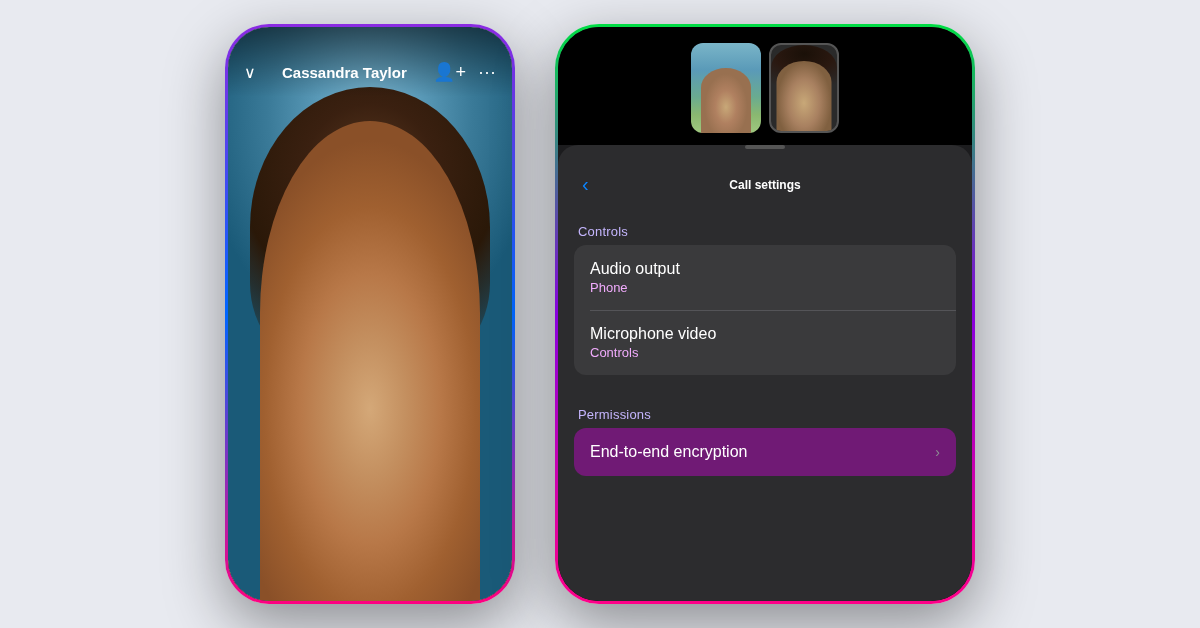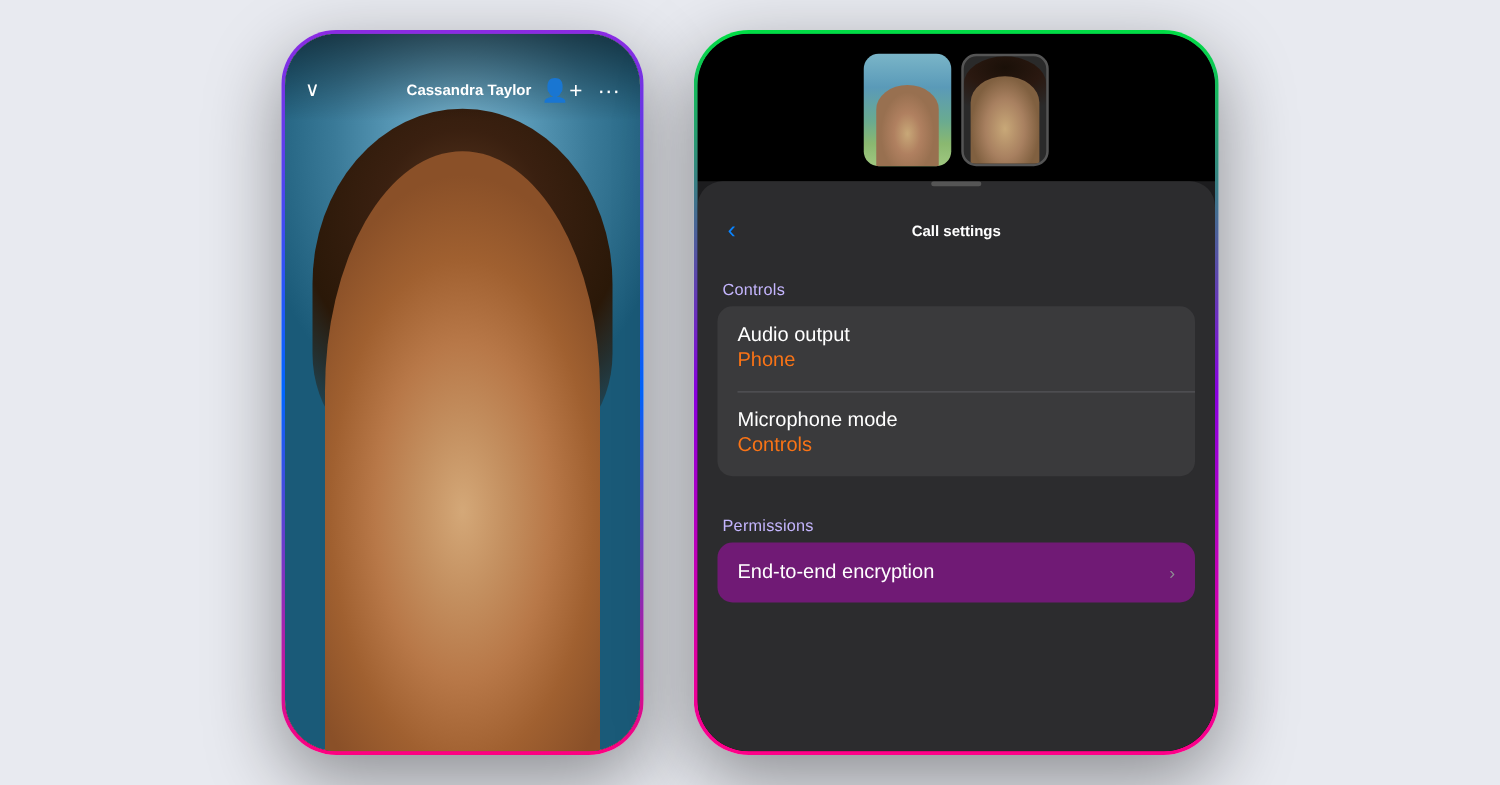--- a/index.html
+++ b/index.html
@@ -84,24 +84,24 @@
       z-index: 10;
     }
 
     .chevron-down {
       color: white;
       font-size: 16px;
     }
 
     .caller-name {
       color: white;
-      font-size: 12px;
+      font-size: 15px;
       font-weight: 600;
       flex: 1;
-      text-align: right;
+      text-align: center;
     }
 
     .header-icons {
       display: flex;
       gap: 12px;
       align-items: center;
     }
 
     .add-person-icon, .more-icon {
       color: white;
@@ -272,22 +272,22 @@
       gap: 2px;
     }
 
     .row-title {
       color: white;
       font-size: 16px;
       font-weight: 400;
     }
 
     .row-subtitle {
-      color: #f97316;
-      font-size: 16px;
+      color: #f0abfc;
+      font-size: 13px;
     }
 
     
     .toggle {
       width: 51px;
       height: 31px;
       background: #30d158;
       border-radius: 16px;
       position: relative;
       flex-shrink: 0;
@@ -363,21 +363,21 @@
 
         <div class="settings-row">
           <div class="row-left">
             <span class="row-title">Audio output</span>
             <span class="row-subtitle">Phone</span>
           </div>
         </div>
 
         <div class="settings-row">
           <div class="row-left">
-            <span class="row-title">Microphone mode</span>
+            <span class="row-title">Microphone video</span>
             <span class="row-subtitle">Controls</span>
           </div>
         </div>
 
 
       </div>
 
       <div class="settings-spacer"></div>
 
       <div class="section-label">Permissions</div>

